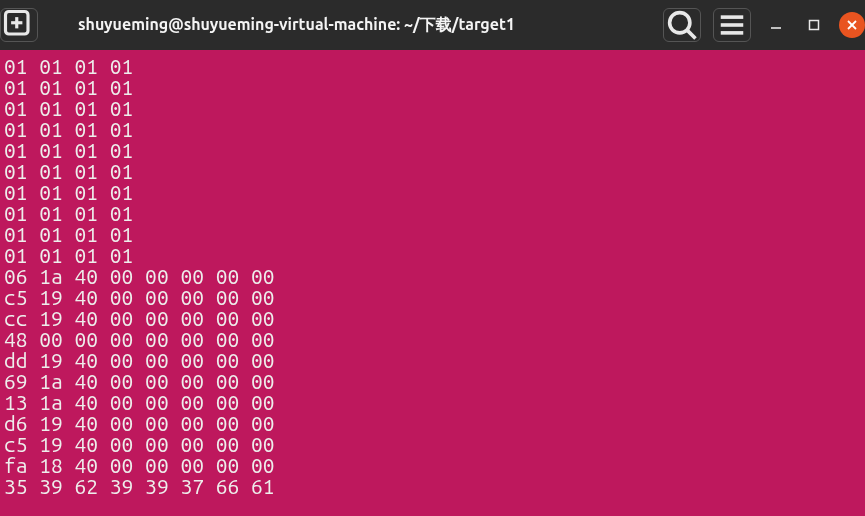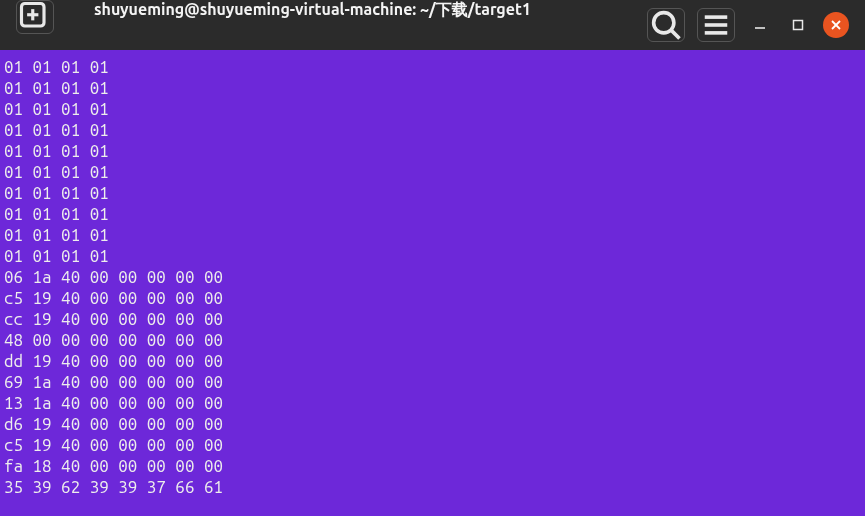--- a/index.html
+++ b/index.html
@@ -17,21 +17,22 @@
     .window {
       width: 100%;
       height: 100%;
       display: flex;
       flex-direction: column;
     }
     .titlebar {
       height: 50px;
       background: #2b2b2b;
       display: flex;
-      padding: 0 16px;
+      align-items: center;
+      padding: 0 0;
       gap: 4px;
       color: #f0f0f0;
     }
     .tb-btn {
       width: 38px;
       height: 34px;
       border-radius: 6px;
       background: transparent;
       border: 1px solid #555;
       display: flex;
@@ -68,25 +69,25 @@
     .win-btn.close {
       background: #e95420;
       color: #fff;
     }
     .win-btn svg {
       width: 12px;
       height: 12px;
     }
     .terminal {
       flex: 1;
-      background: #6d28d9;
+      background: #be185d;
       padding: 6px 4px 12px 4px;
       color: #eeeeec;
       font-family: "Ubuntu Mono", "DejaVu Sans Mono", Consolas, monospace;
-      font-size: 17px;
+      font-size: 21px;
       line-height: 21px;
       white-space: pre;
       overflow: hidden;
     }
   </style>
 </head>
 <body>
 
 <div class="window">
   <div class="titlebar">

